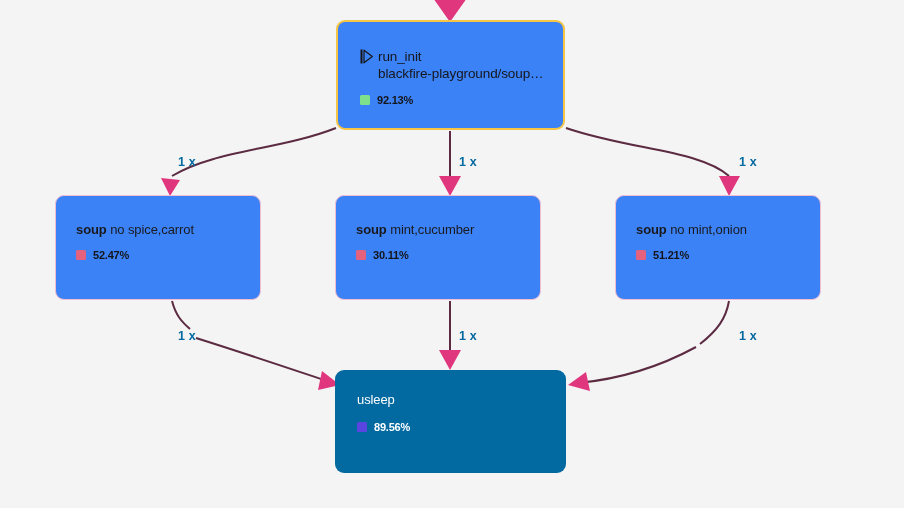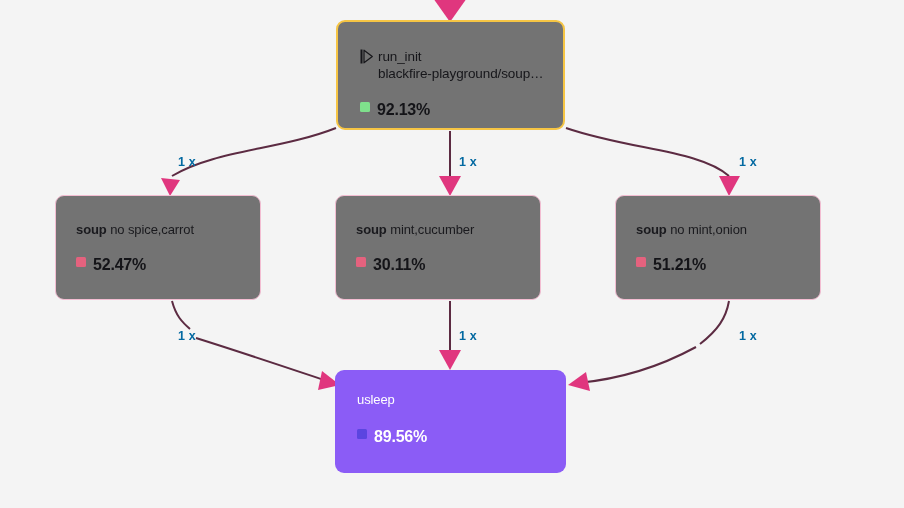--- a/index.html
+++ b/index.html
@@ -10,36 +10,36 @@
     overflow:hidden;
     position:relative;
   }
   #canvas{position:absolute;inset:0;width:904px;height:508px;}
   #edges{position:absolute;left:0;top:0;width:904px;height:508px;pointer-events:none;}
 
   .node{
     position:absolute;
     box-sizing:border-box;
     border-radius:9px;
-    background:#737373;
+    background:#3b82f6;
   }
   .node-root{
     left:336px;top:20px;width:229px;height:110px;
     border:2.5px solid #f6c544;
   }
   .node-child{
     top:195px;width:206px;height:105px;
     border:1.5px solid #f3bdd2;
   }
   .child-a{left:55px;}
   .child-b{left:335px;}
   .child-c{left:615px;}
   .node-leaf{
     left:335px;top:370px;width:231px;height:103px;
-    background:#8b5cf6;
+    background:#0369a1;
     border:none;
     padding-left:20px;
   }
 
   .node-body{
     position:absolute;
     left:20px;top:26px;
     right:10px;
   }
   .node-root .node-body{left:22px;top:26px;}
@@ -88,25 +88,24 @@
   }
   .node-child .metric-row{margin-top:12px;}
   .node-leaf .metric-row{margin-top:14px;}
   .swatch{
     width:10px;height:10px;
     border-radius:1.5px;
     flex:0 0 auto;
     display:block;
   }
   .metric-val{
-    font-size:16px;
+    font-size:11px;
     font-weight:bold;
     color:#141418;
     letter-spacing:-0.2px;
-    margin-top:7px;
   }
   .node-leaf .metric-val{color:#ffffff;}
 
   .edge-label{
     position:absolute;
     font-size:12.5px;
     font-weight:bold;
     color:#0369a1;
     letter-spacing:0.2px;
     white-space:nowrap;

